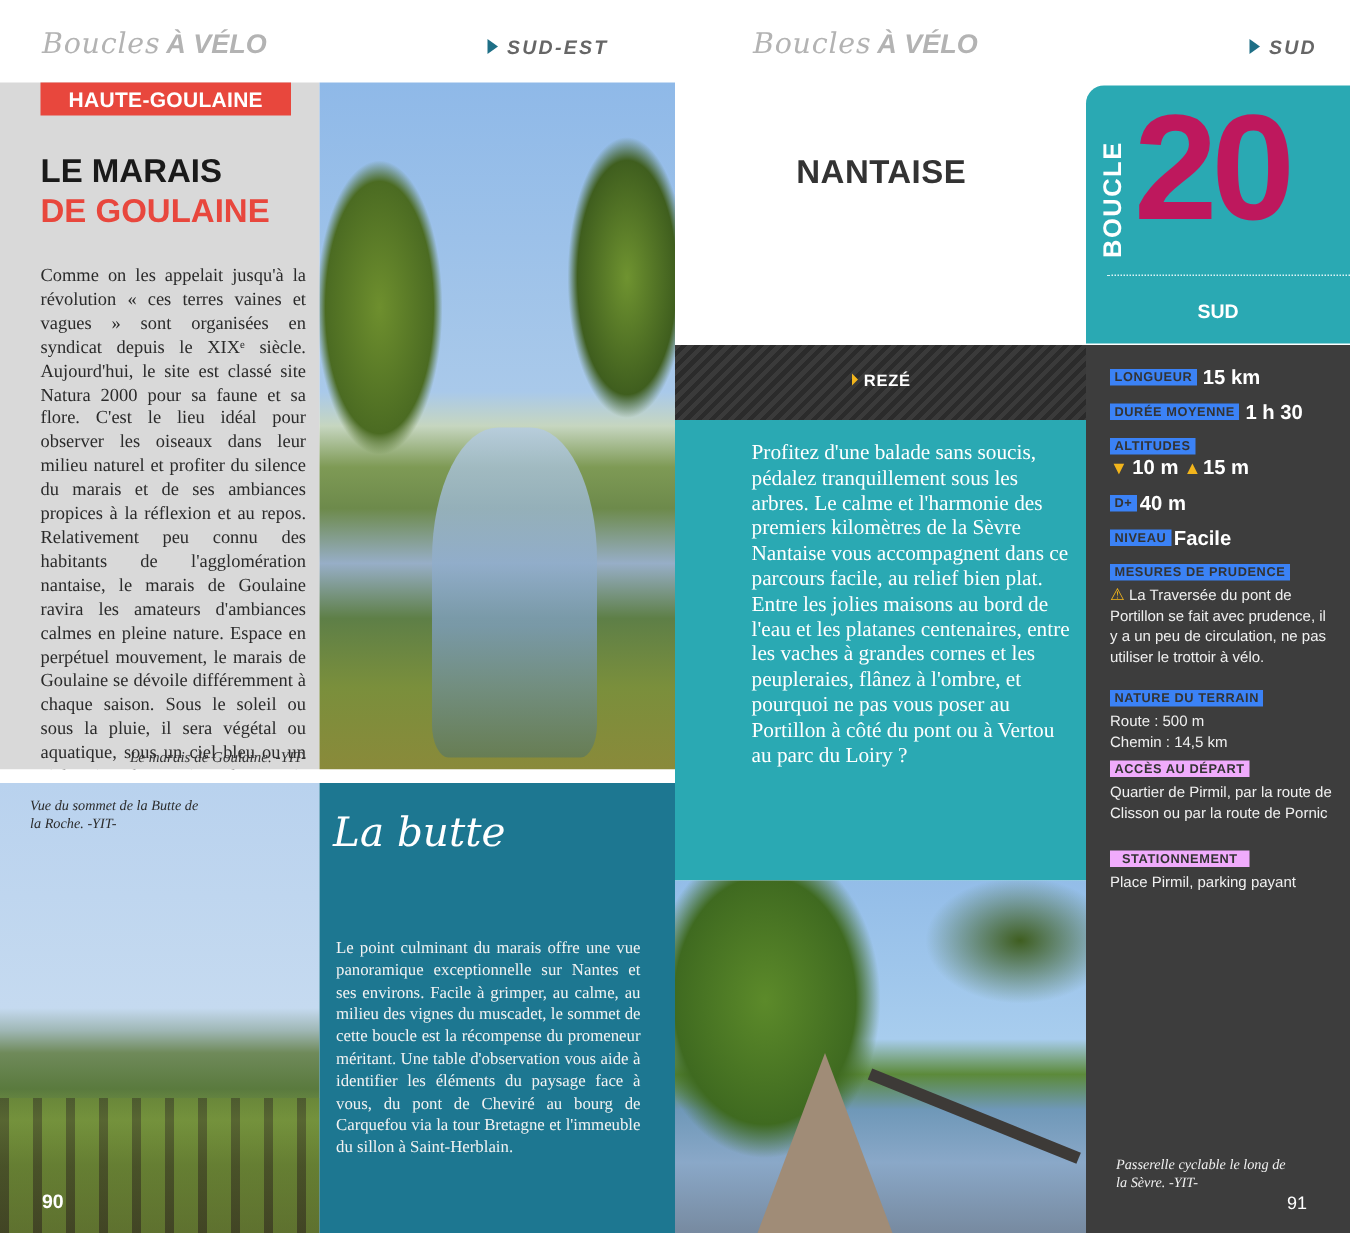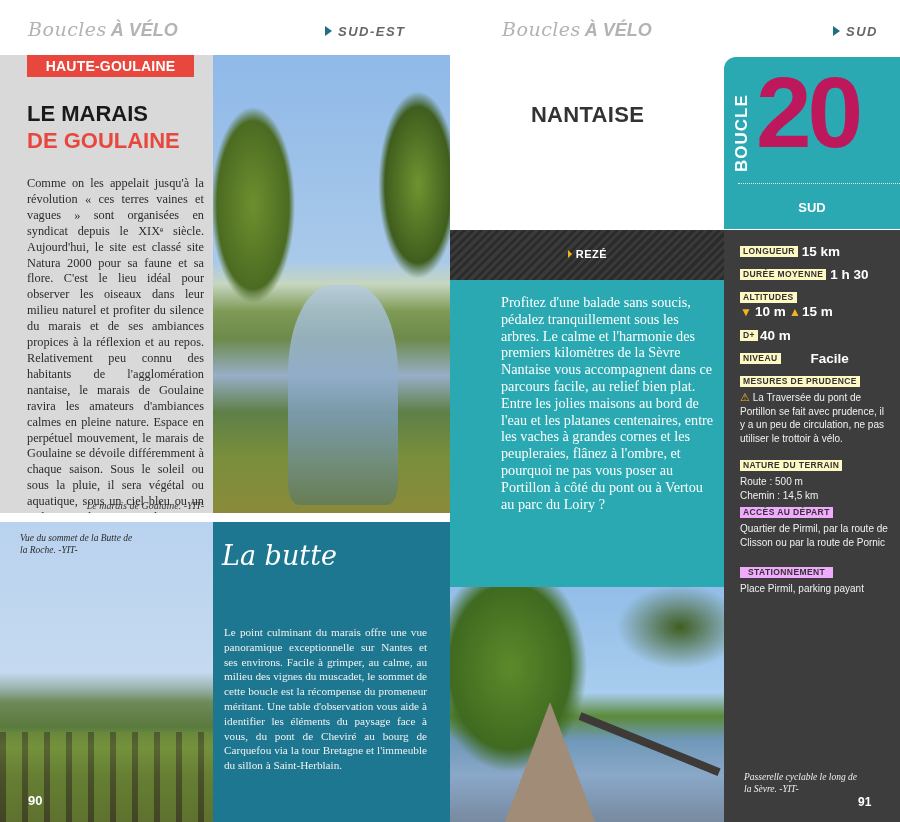--- a/index.html
+++ b/index.html
@@ -66,29 +66,29 @@
     background:
       radial-gradient(ellipse 110px 150px at 60px 80px, #5c8a2a 0%, #3f6a20 55%, transparent 70%),
       radial-gradient(ellipse 90px 60px at 230px 40px, #3f5e20 0%, transparent 70%),
       linear-gradient(180deg, #93bde8 0%, #a8cdee 45%, #5c8a3a 55%, #6f98b8 65%, #8aa8c8 80%, #778aa0 100%);
   }
   .photo-bridge .deck { position: absolute; left: 55px; top: 115px; width: 0; height: 0; border-left: 45px solid transparent; border-right: 45px solid transparent; border-bottom: 120px solid #a08c77; }
   .photo-bridge .rail { position: absolute; left: 130px; top: 125px; width: 150px; height: 8px; background: #3d3a37; transform: rotate(22deg); transform-origin: left center; }
 
   .dark-panel { left: 724px; top: 230px; width: 176px; height: 592px; background: #3d3d3d; }
   .info { left: 740px; width: 155px; color: #fff; font-size: 12.2px; }
-  .tag { display: inline-block; background: #fef9c3; color: #333; font-weight: bold; font-size: 8.5px; line-height: 11px; padding: 0 3px; letter-spacing: 0.4px; vertical-align: 2px; }
+  .tag { display: inline-block; background: #3b82f6; color: #333; font-weight: bold; font-size: 8.5px; line-height: 11px; padding: 0 3px; letter-spacing: 0.4px; vertical-align: 2px; }
   .tag.white { background: #f0abfc; color: #333; }
   .val { font-weight: bold; font-size: 13.5px; margin-left: 4px; }
   .small { font-size: 10px; line-height: 13.6px; color: #f0f0f0; }
   .ytri { color: #f2b51c; font-size: 12px; }
   .warn { color: #f2b51c; font-size: 11px; }
 
   .caption-right { left: 744px; top: 771px; font-family: "Liberation Serif", serif; font-style: italic; font-size: 9.5px; line-height: 12px; color: #f0f0f0; width: 120px; }
-  .page-num-right { left: 858px; top: 795px; color: #fff; font-weight: bold; font-size: 12px; }
+  .page-num-right { left: 858px; top: 795px; color: #fff; font-weight: normal; font-size: 12px; }
 </style>
 </head>
 <body>
 
 <div class="brand" style="left:28px;">
   <span class="script">Boucles</span><span class="bold">À VÉLO</span>
 </div>
 <div class="region" style="left:325px;">
   <span class="tri"></span><span>SUD-EST</span>
 </div>
@@ -164,21 +164,21 @@
   <span class="tag">ALTITUDES</span>
 </div>
 <div class="abs info" style="top:304px;">
   <span class="ytri">▼</span><span class="val" style="margin-left:3px;">10 m</span>
   <span class="ytri">▲</span><span class="val" style="margin-left:1px;">15 m</span>
 </div>
 <div class="abs info" style="top:328px;">
   <span class="tag">D+</span><span class="val" style="margin-left:2px;">40 m</span>
 </div>
 <div class="abs info" style="top:351px;">
-  <span class="tag">NIVEAU</span><span class="val" style="margin-left:2px;padding-left:28px;">Facile</span>
+  <span class="tag">NIVEAU</span><span class="val" style="margin-left:2px;">Facile</span>
 </div>
 <div class="abs info" style="top:375px;">
   <span class="tag">MESURES DE PRUDENCE</span>
   <div class="small" style="margin-top:2px;width:150px;">
     <span class="warn">⚠</span> <span>La Traversée du pont de Portillon se fait avec prudence, il y a un peu de circulation, ne pas utiliser le trottoir à vélo.</span>
   </div>
 </div>
 <div class="abs info" style="top:459px;">
   <span class="tag">NATURE DU TERRAIN</span>
   <div class="small" style="margin-top:2px;">Route : 500 m</div>

